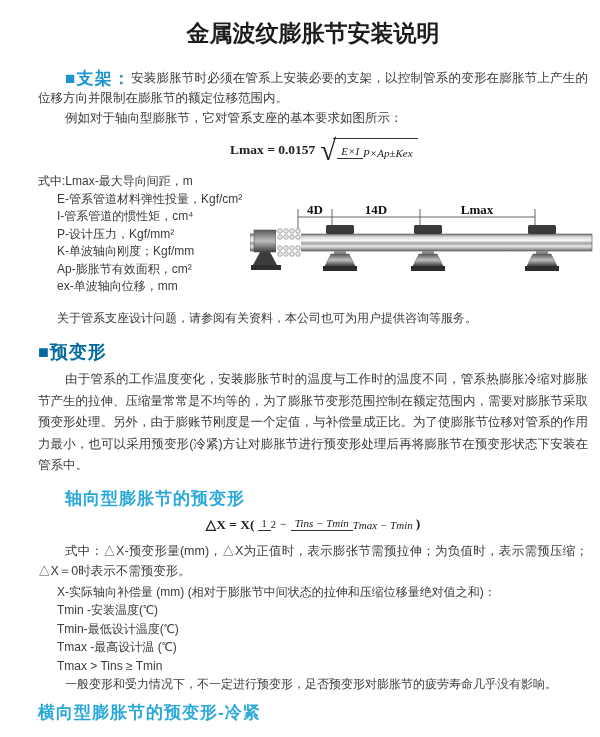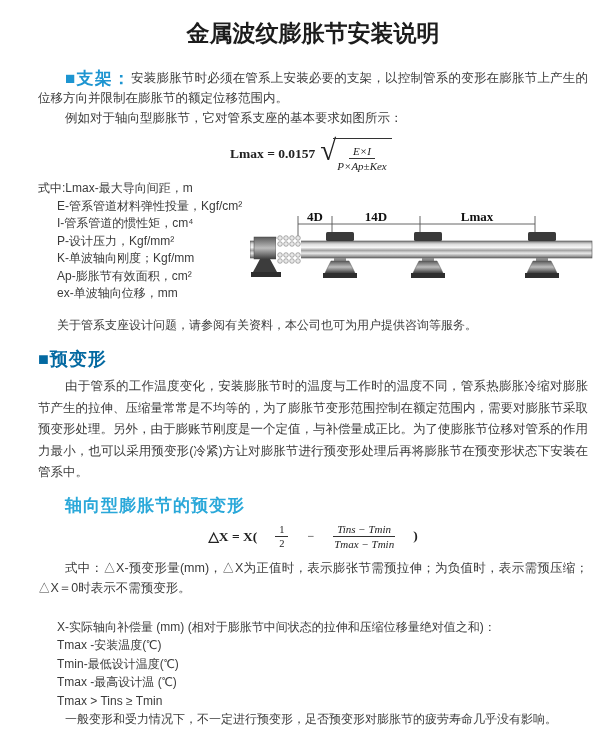--- a/index.html
+++ b/index.html
@@ -29,21 +29,21 @@
   .formula {
     display: flex; align-items: center;
     font-family: "Liberation Serif", serif; color: #222222;
   }
   .formula1 { margin: 7px 0 8px 192px; }
   .f-lhs { font-weight: bold; font-size: 13.5px; margin-right: 5px; }
   .sqrt { display: flex; align-items: flex-start; }
   .rad-sign { font-size: 29px; line-height: 30px; font-weight: normal; margin-right: -3px; }
   .rad-content { border-top: 1.5px solid #333; padding: 2px 5px 0 4px; margin-top: 3px; }
   .frac {
-    display: inline-flex; flex-direction: column; align-items: center;
+    display: inline-flex; flex-direction: row; align-items: center;
     font-size: 11px; line-height: 12px; font-style: italic;
     font-family: "Liberation Serif", serif;
   }
   .frac .fnum { border-bottom: 1px solid #333; padding: 0 4px 1px 4px; text-align: center; }
   .frac .fden { padding-top: 1px; text-align: center; }
   .frac.upright { font-style: normal; font-size: 10.5px; line-height: 11px; }
 
   
   .list-row { position: relative; }
   .varlist { font-size: 12px; line-height: 17.5px; color: #3b3b3b; }
@@ -58,25 +58,25 @@
     margin: 13px 0 5px 0; letter-spacing: 1px;
   }
   .body2 { line-height: 21.5px; }
 
   .subhead {
     color: #2aa8d9; font-size: 17px; font-weight: bold;
     margin: 10px 0 6px 27px; letter-spacing: 1px;
   }
   .subhead.lateral { margin-left: 0; margin-top: 7px; margin-bottom: 4px; }
 
-  .formula2 { width: fit-content; margin: 5px auto 8px auto; gap: 18px; }
+  .formula2 { width: fit-content; margin: 5px auto 8px auto; gap: 3px; }
   .f-lhs2 { font-weight: bold; font-size: 13.5px; }
   .f-min { font-size: 12px; padding: 0 1px; }
 
-  .items { font-size: 12px; line-height: 18.5px; margin-left: 19px; margin-top: 20px; }
+  .items { font-size: 12px; line-height: 18.5px; margin-left: 19px; margin-top: 2px; }
   .note2 { font-size: 12px; line-height: 18.5px; }
 </style>
 </head>
 <body>
 
 <div class="page">
 
   <h1 class="title">金属波纹膨胀节安装说明</h1>
 
   <p class="para indent"><span class="sec-head">■支架：</span><span>安装膨胀节时必须在管系上安装必要的支架，以控制管系的变形在膨胀节上产生的位移方向并限制在膨胀节的额定位移范围内。</span></p>
@@ -203,21 +203,21 @@
       <span class="fnum">Tins − Tmin</span>
       <span class="fden">Tmax − Tmin</span>
     </span>
     <span class="f-lhs2">)</span>
   </div>
 
   <p class="para indent">式中：△X-预变形量(mm)，△X为正值时，表示膨张节需预拉伸；为负值时，表示需预压缩；△X＝0时表示不需预变形。</p>
 
   <div class="items">
     <div>X-实际轴向补偿量 (mm) (相对于膨胀节中间状态的拉伸和压缩位移量绝对值之和)：</div>
-    <div>Tmax -安装温度(℃)</div>
+    <div>Tmin -安装温度(℃)</div>
     <div>Tmin-最低设计温度(℃)</div>
     <div>Tmax -最高设计温 (℃)</div>
     <div>Tmax &gt; Tins ≥ Tmin</div>
   </div>
   <p class="para indent note2">一般变形和受力情况下，不一定进行预变形，足否预变形对膨胀节的疲劳寿命几乎没有影响。</p>
 
   <h3 class="subhead lateral">横向型膨胀节的预变形-冷紧</h3>
 
 </div>
 

